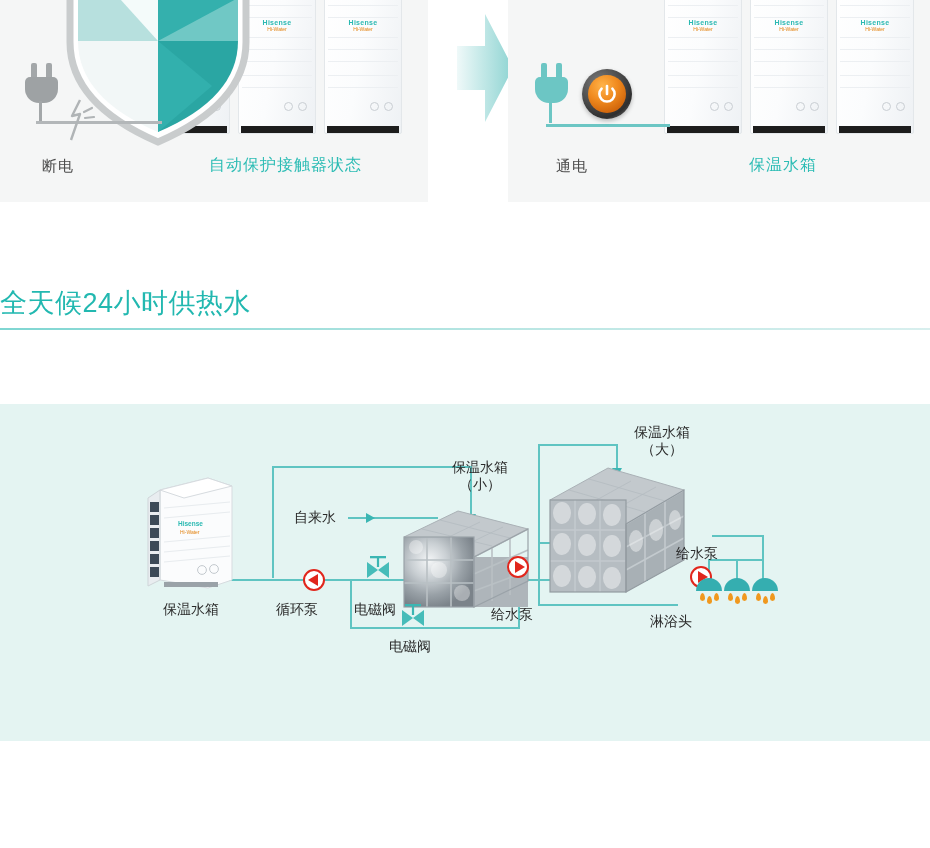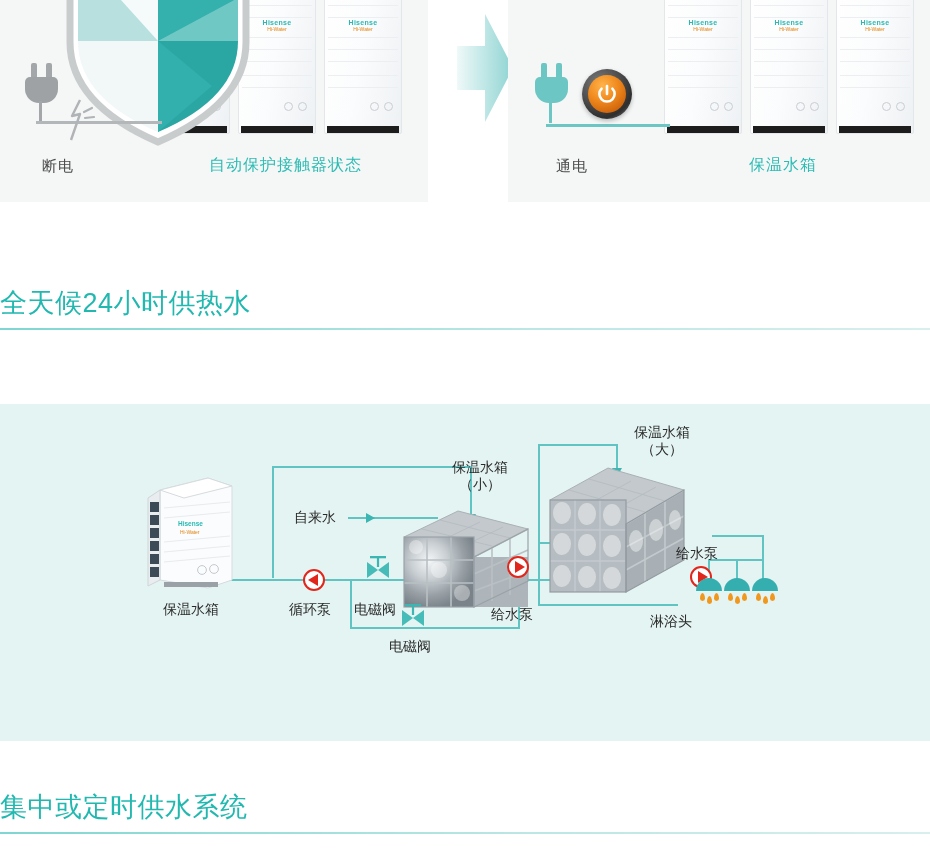--- a/index.html
+++ b/index.html
@@ -476,21 +476,21 @@
     <div class="dg-label two" style="left:634px; top:20px;">
       <span>保温水箱</span><br>
       <span>（大）</span>
     </div>
 
     <div class="dg-label" style="left:294px; top:104px;">自来水</div>
 
     <div class="pump left" style="left:303px; top:165px;">
         <i></i>
       </div>
-    <div class="dg-label" style="left:289px; top:196px;text-align:right;">循环泵</div>
+    <div class="dg-label" style="left:276px; top:196px;text-align:right;">循环泵</div>
 
     <svg class="valve" style="left:365px; top:152px;" viewBox="0 0 26 24">
       <line x1="13" y1="1" x2="13" y2="11" stroke="#3bb6b3" stroke-width="2.2"></line>
       <line x1="5" y1="1" x2="21" y2="1" stroke="#3bb6b3" stroke-width="2.6"></line>
       <polygon points="2,6 13,14 2,22" fill="#46bcb9"></polygon>
       <polygon points="24,6 13,14 24,22" fill="#46bcb9"></polygon>
     </svg>
     <div class="dg-label" style="left:354px; top:196px;">电磁阀</div>
 
     <svg class="valve" style="left:400px; top:200px;" viewBox="0 0 26 24">
@@ -526,18 +526,14 @@
       <span class="drop" style="left:18px; top:15px;"></span>
     </div>
     <div class="shower" style="left:752px; top:174px;">
       <div class="dome"></div>
       <span class="drop" style="left:4px; top:15px;"></span>
       <span class="drop" style="left:11px; top:18px;"></span>
       <span class="drop" style="left:18px; top:15px;"></span>
     </div>
   </div>
 
-  <div class="section-head" style="top:788px;">
-    <h2>集中或定时供水系统</h2>
-    <div class="rule"></div>
-  </div>
 
 </div>
 
 </body></html>

